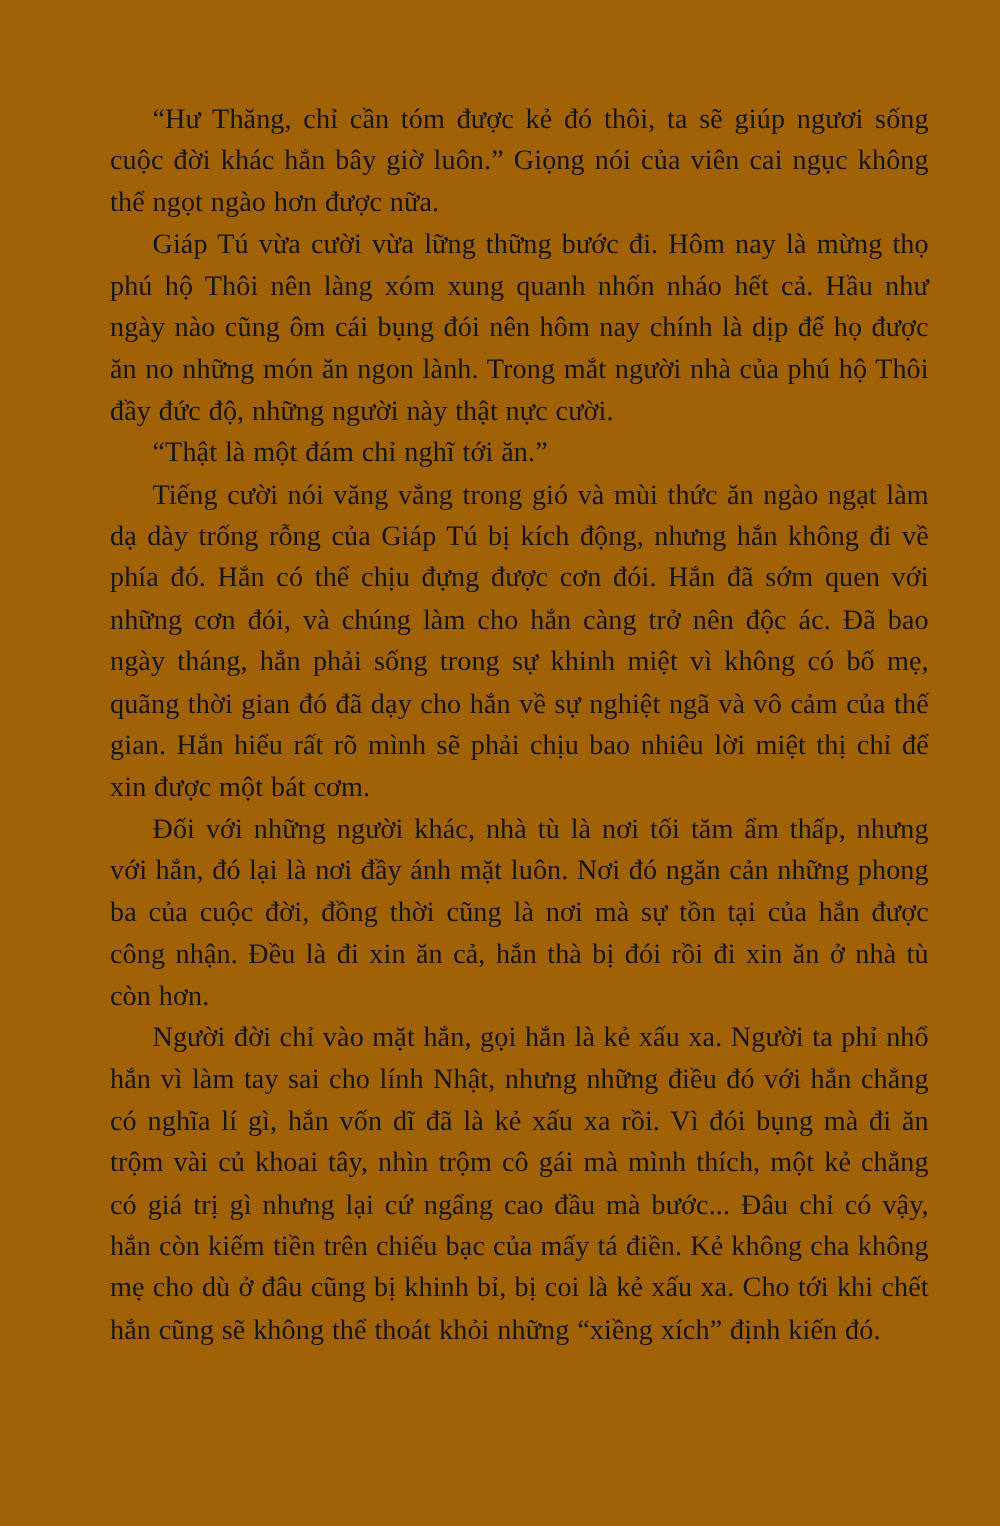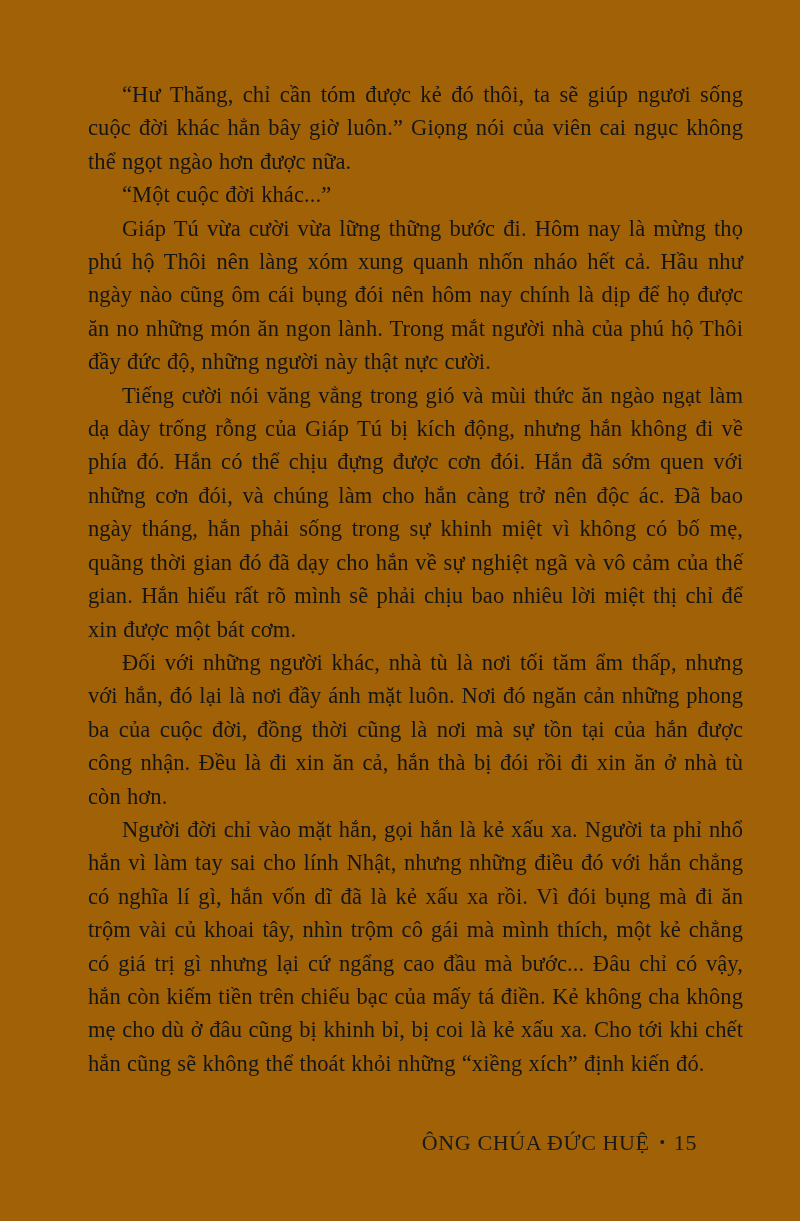--- a/index.html
+++ b/index.html
@@ -50,24 +50,21 @@
     vertical-align: 2px;
   }
 </style>
 </head>
 <body>
 
 <div class="page">
 
   <main class="text-block">
     <p>“Hư Thăng, chỉ cần tóm được kẻ đó thôi, ta sẽ giúp ngươi sống cuộc đời khác hẳn bây giờ luôn.” Giọng nói của viên cai ngục không thể ngọt ngào hơn được nữa.</p>
-    <p>“Một cuộc đời khác...”</p>
     <p>Giáp Tú vừa cười vừa lững thững bước đi. Hôm nay là mừng thọ phú hộ Thôi nên làng xóm xung quanh nhốn nháo hết cả. Hầu như ngày nào cũng ôm cái bụng đói nên hôm nay chính là dịp để họ được ăn no những món ăn ngon lành. Trong mắt người nhà của phú hộ Thôi đầy đức độ, những người này thật nực cười.</p>
+    <p>“Thật là một đám chỉ nghĩ tới ăn.”</p>
     <p>Tiếng cười nói văng vẳng trong gió và mùi thức ăn ngào ngạt làm dạ dày trống rỗng của Giáp Tú bị kích động, nhưng hắn không đi về phía đó. Hắn có thể chịu đựng được cơn đói. Hắn đã sớm quen với những cơn đói, và chúng làm cho hắn càng trở nên độc ác. Đã bao ngày tháng, hắn phải sống trong sự khinh miệt vì không có bố mẹ, quãng thời gian đó đã dạy cho hắn về sự nghiệt ngã và vô cảm của thế gian. Hắn hiểu rất rõ mình sẽ phải chịu bao nhiêu lời miệt thị chỉ để xin được một bát cơm.</p>
     <p>Đối với những người khác, nhà tù là nơi tối tăm ẩm thấp, nhưng với hắn, đó lại là nơi đầy ánh mặt luôn. Nơi đó ngăn cản những phong ba của cuộc đời, đồng thời cũng là nơi mà sự tồn tại của hắn được công nhận. Đều là đi xin ăn cả, hắn thà bị đói rồi đi xin ăn ở nhà tù còn hơn.</p>
     <p>Người đời chỉ vào mặt hắn, gọi hắn là kẻ xấu xa. Người ta phỉ nhổ hắn vì làm tay sai cho lính Nhật, nhưng những điều đó với hắn chẳng có nghĩa lí gì, hắn vốn dĩ đã là kẻ xấu xa rồi. Vì đói bụng mà đi ăn trộm vài củ khoai tây, nhìn trộm cô gái mà mình thích, một kẻ chẳng có giá trị gì nhưng lại cứ ngẩng cao đầu mà bước... Đâu chỉ có vậy, hắn còn kiếm tiền trên chiếu bạc của mấy tá điền. Kẻ không cha không mẹ cho dù ở đâu cũng bị khinh bỉ, bị coi là kẻ xấu xa. Cho tới khi chết hắn cũng sẽ không thể thoát khỏi những “xiềng xích” định kiến đó.</p>
   </main>
 
-  <footer class="page-footer">
-    <span>ÔNG CHÚA ĐỨC HUỆ</span><span class="dot">•</span><span>15</span>
-  </footer>
 
 </div>
 
 </body></html>

